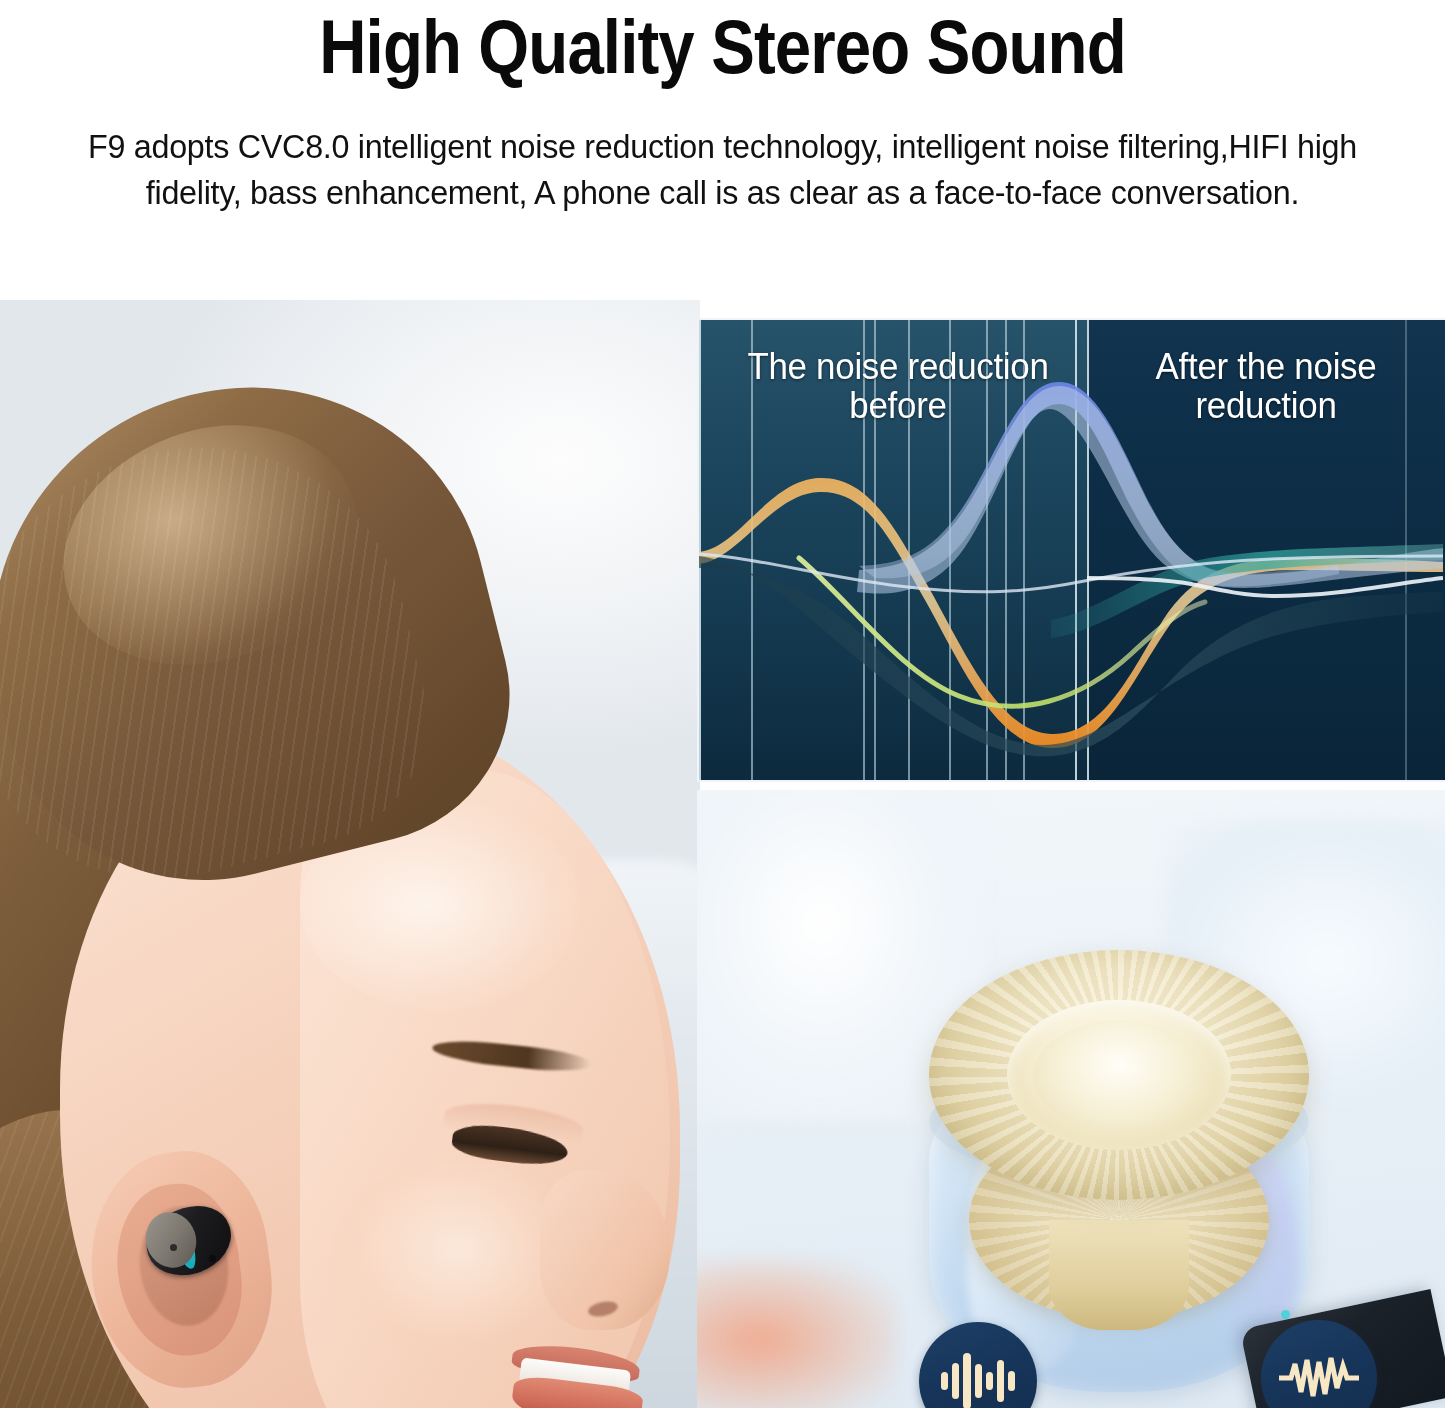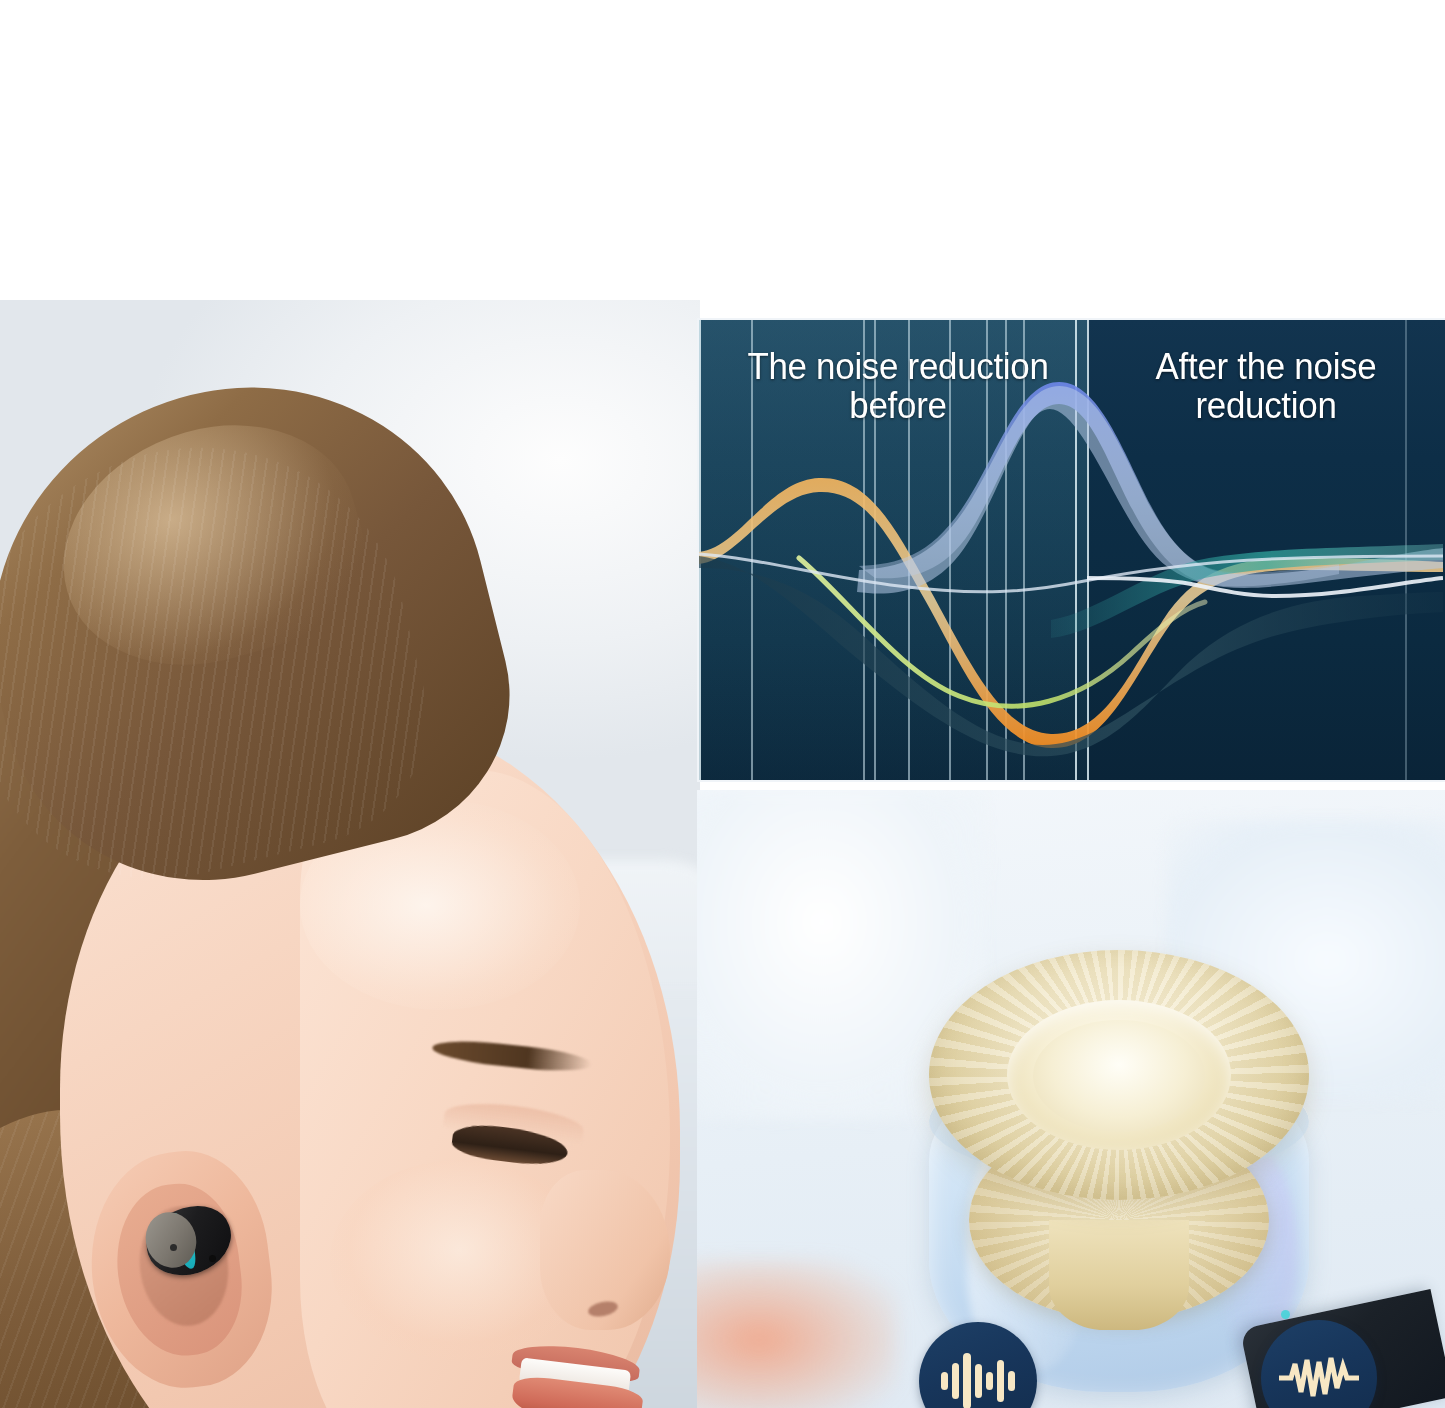--- a/index.html
+++ b/index.html
@@ -320,20 +320,24 @@
     box-shadow:0 3px 10px rgba(20,40,70,0.35);
   }
   .badge-1 { left:222px; top:532px; width:118px; height:118px; }
   .badge-2 { left:564px; top:530px; width:116px; height:116px; }
 </style>
 </head>
 <body>
 
 <div class="page">
 
+  <div class="header">
+    <div class="title">High Quality Stereo Sound</div>
+    <div class="subtitle">F9 adopts CVC8.0 intelligent noise reduction technology, intelligent noise filtering,HIFI high fidelity, bass enhancement, A phone call is as clear as a face-to-face conversation.</div>
+  </div>
 
   <div class="photo">
     <div class="bg-wall"></div>
     <div class="bg-sofa2"></div>
     <div class="bg-sofa"></div>
 
     <div class="hair-back"></div>
     <div class="ponytail"></div>
     <div class="ponytail-strands"></div>
 

